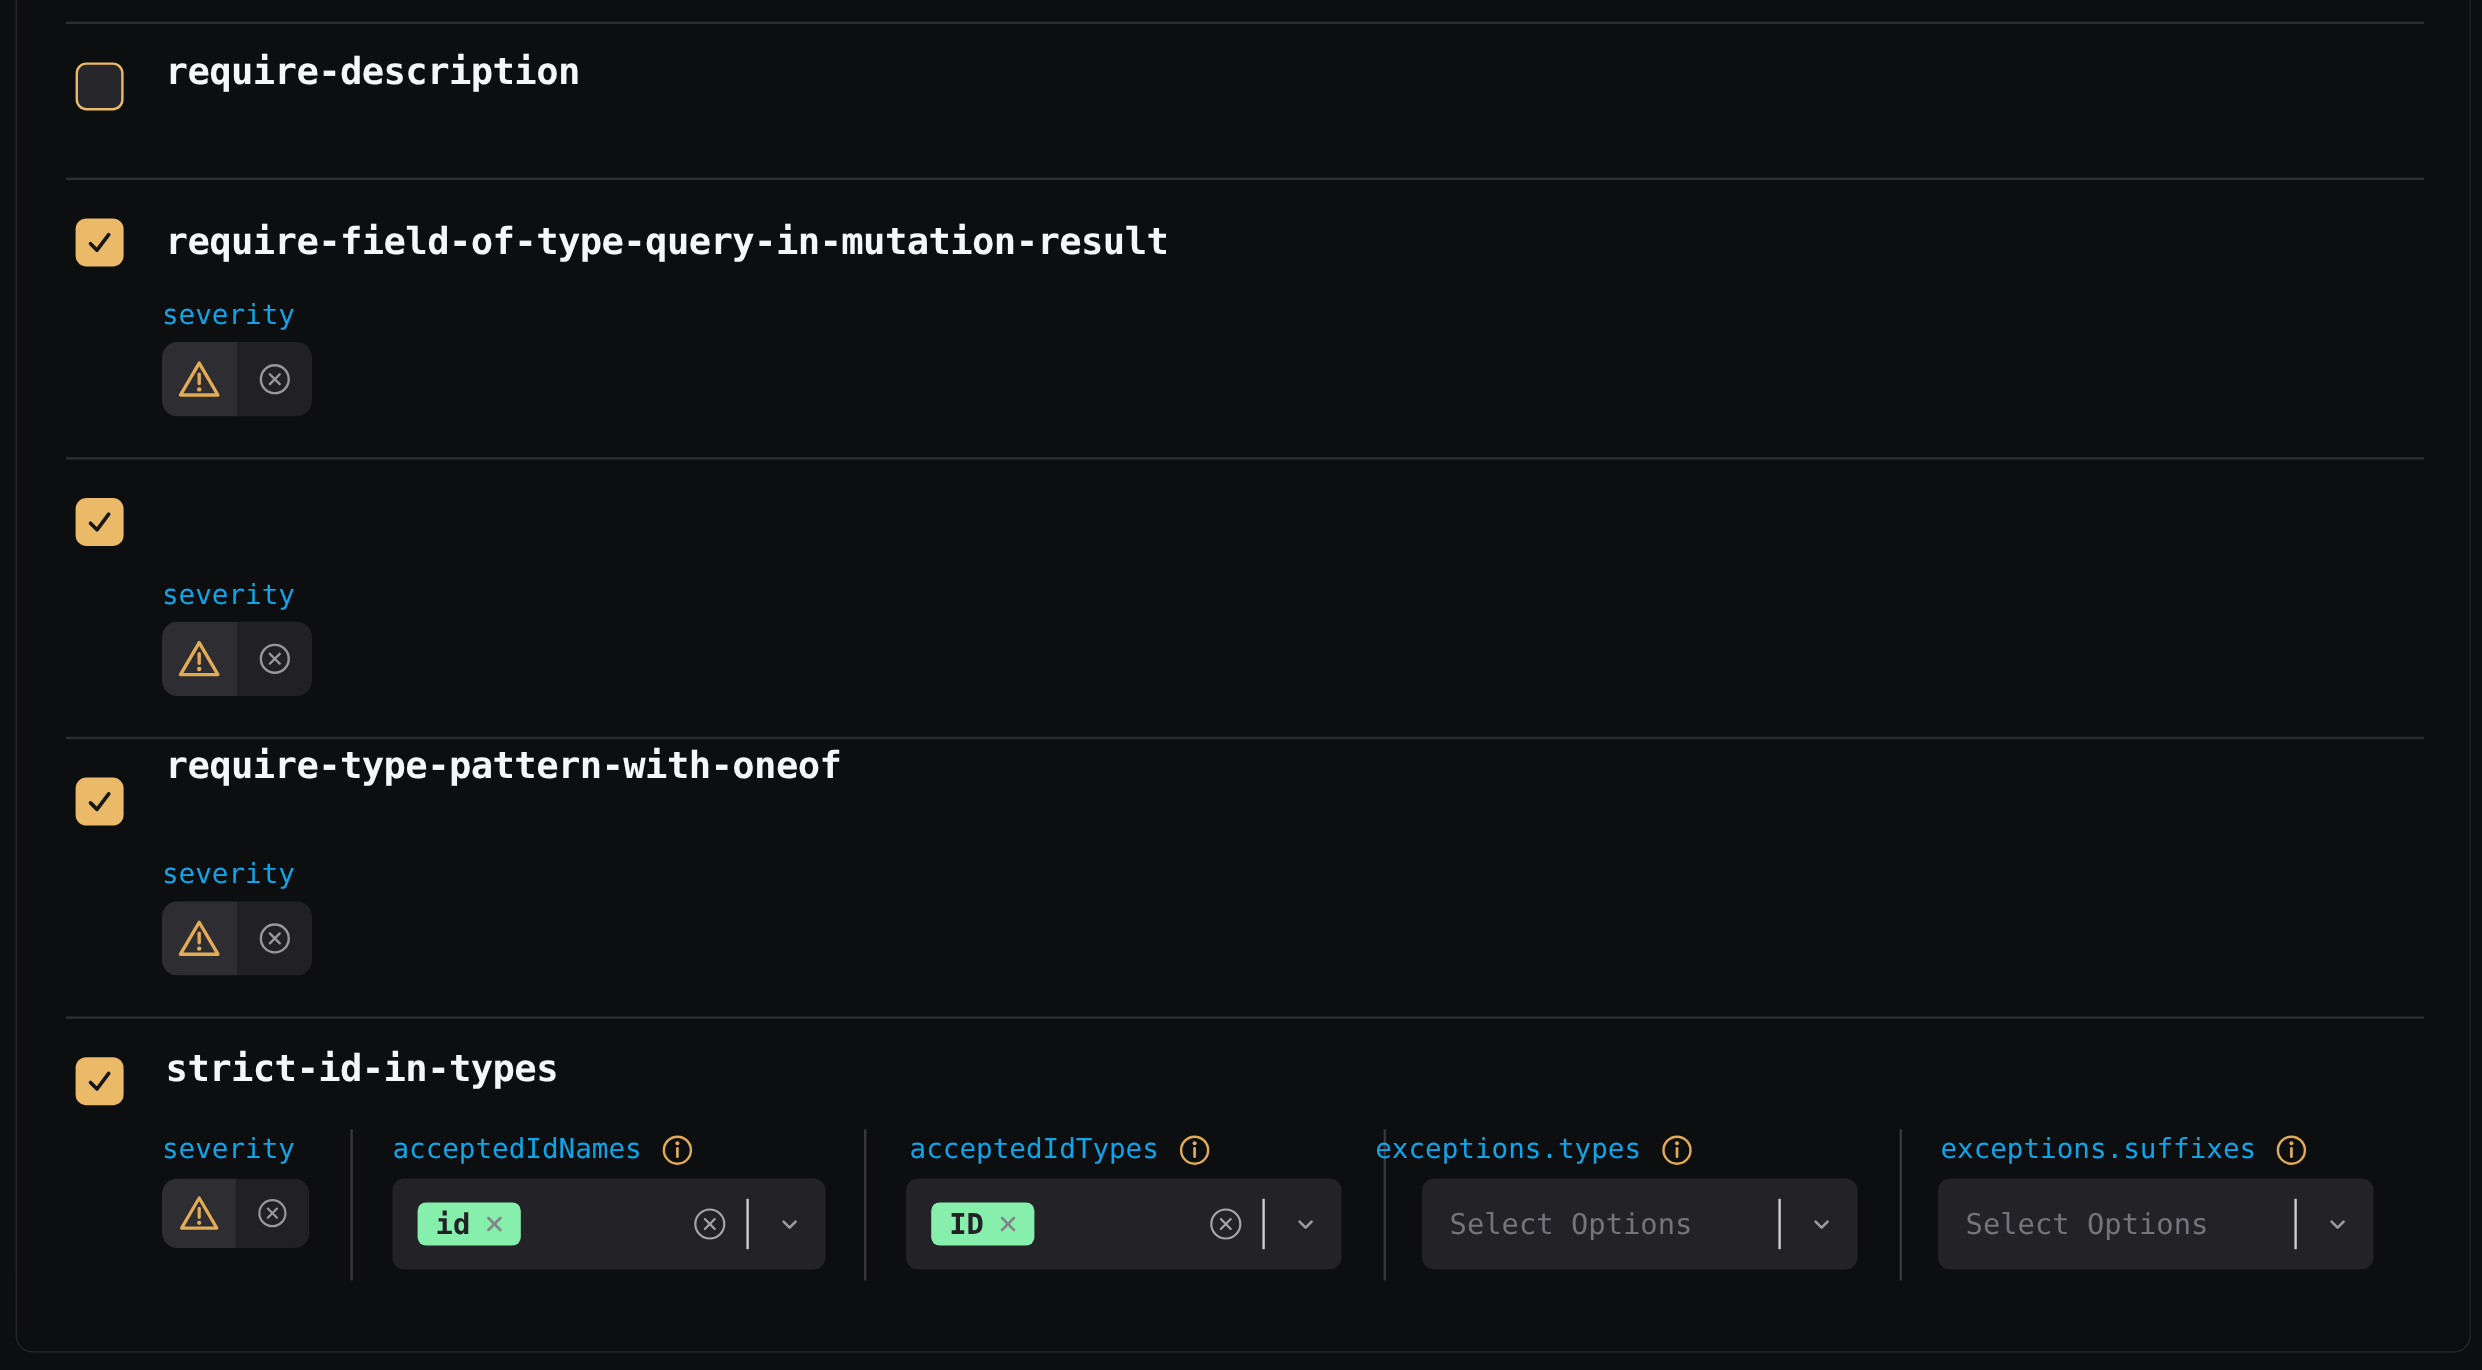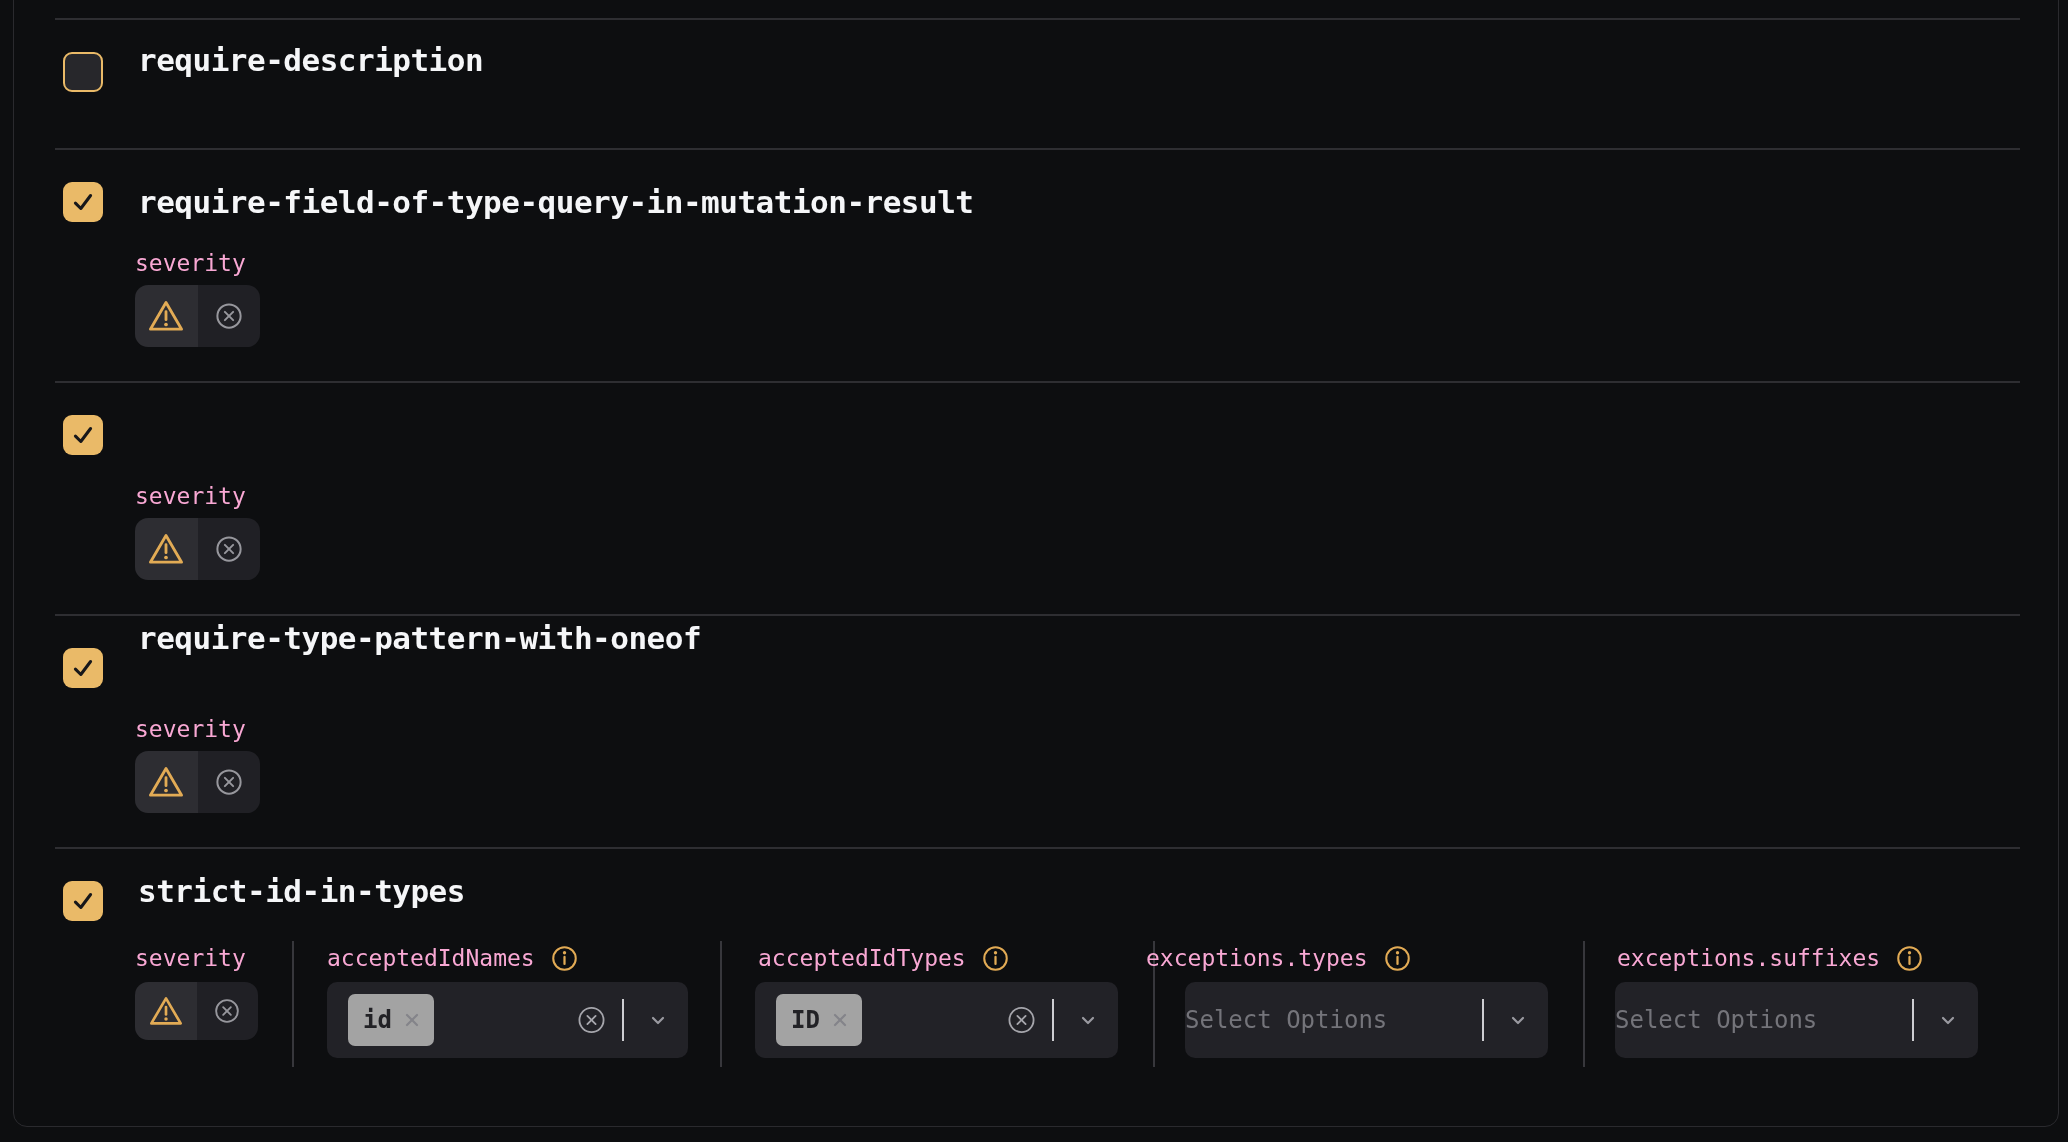--- a/index.html
+++ b/index.html
@@ -36,46 +36,46 @@
   .checkbox.checked   { background:#eaba68; }
 
   .rule-title {
     position:absolute; left:138px; height:40px; line-height:40px;
     font-size:31px; font-weight:bold; color:#f5f6f8;
     white-space:nowrap; letter-spacing:-0.5px;
   }
 
   .field-label {
     position:absolute; height:24px; line-height:24px;
-    font-size:23px; color:#f9a8d4; white-space:nowrap;
+    font-size:23px; color:#0ea5e9; white-space:nowrap;
     display:flex; align-items:center; gap:16px;
   }
 
   .sev-toggle {
     position:absolute; left:135px; width:125px; height:62px;
     border-radius:13px; overflow:hidden; display:flex;
   }
   .sev-toggle.small { width:123px; height:58px; }
   .seg {
     flex:1; display:flex; align-items:center; justify-content:center;
   }
   .seg.selected { background:#2d2d32; }
   .seg.normal   { background:#202025; }
 
   .select {
     position:absolute; top:982px; height:76px; border-radius:10px;
     background:#222227; display:flex; align-items:center;
   }
   .chip {
-    margin-left:21px; height:52px; border-radius:7px; background:#a3a3a3;
+    margin-left:21px; height:36px; border-radius:7px; background:#86efac;
     display:flex; align-items:center; padding:0 13px 0 15px; gap:11px;
   }
   .chip-text { font-size:24px; font-weight:bold; color:#222226; line-height:44px; }
   .placeholder-text {
-    font-size:24px; color:#74747a; white-space:nowrap;
+    margin-left:23px; font-size:24px; color:#74747a; white-space:nowrap;
   }
   .clear-x { position:absolute; right:82px; top:50%; transform:translateY(-50%); display:flex; }
   .sel-sep { position:absolute; right:64px; top:17px; width:2px; height:42px; background:#cdcdd1; }
   .sel-chevron { position:absolute; right:17px; top:50%; transform:translateY(-50%); display:flex; }
 
   svg { display:block; }
 </style>
 </head>
 <body>
 

